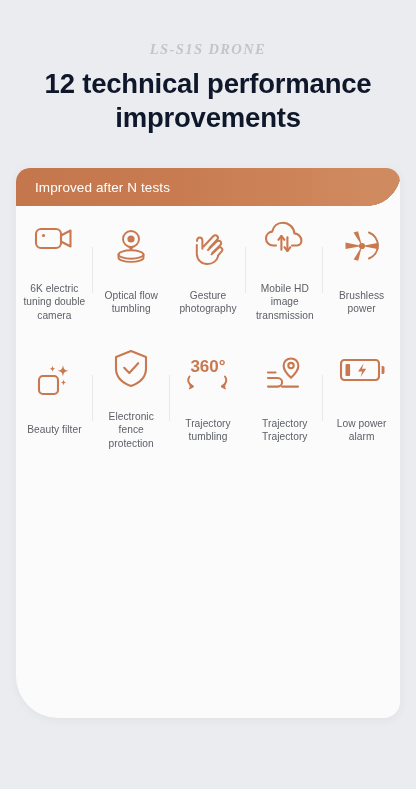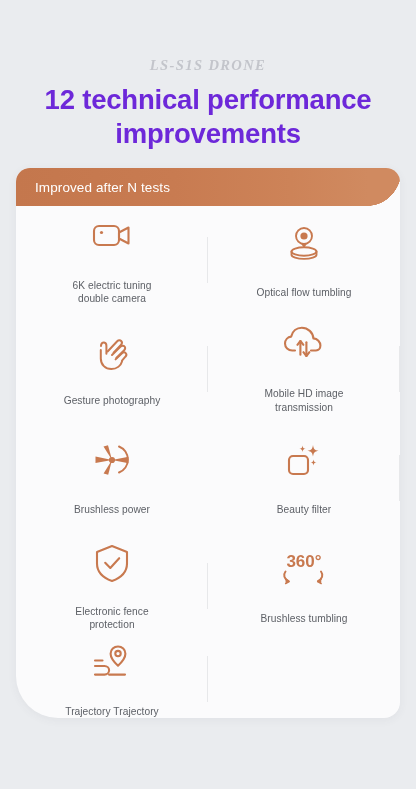--- a/index.html
+++ b/index.html
@@ -10,39 +10,39 @@
     width: 416px;
     height: 789px;
     background: #eaecef;
     font-family: "Liberation Sans", sans-serif;
     overflow: hidden;
     position: relative;
   }
 
   
   .header {
-    padding-top: 58px;
+    padding-top: 42px;
     text-align: center;
   }
   .eyebrow {
     font-family: "Liberation Serif", serif;
     font-style: italic;
     font-weight: 700;
     font-size: 14.5px;
     letter-spacing: 1.4px;
     color: #c3c5cb;
     margin: 0 0 10px 0;
     line-height: 1;
   }
   .headline {
     font-family: "Liberation Sans", sans-serif;
     font-weight: 700;
     font-size: 27.5px;
     line-height: 1.24;
-    color: #6d28d9;
+    color: #0f172a;
     margin: 8px auto;
     max-width: 360px;
     letter-spacing: -0.2px;
   }
 
   
   .card {
     position: absolute;
     left: 16px;
     top: 168px;
@@ -97,21 +97,21 @@
   }
 
   
   .grid {
     position: absolute;
     top: 38px;
     left: 0;
     width: 100%;
     height: 512px;
     display: grid;
-    grid-template-columns: repeat(2, 1fr);
+    grid-template-columns: repeat(5, 1fr);
     grid-template-rows: repeat(4, 1fr);
   }
   .cell {
     position: relative;
     display: flex;
     flex-direction: column;
     align-items: center;
     justify-content: center;
     padding: 0 6px;
     box-sizing: border-box;
@@ -254,32 +254,43 @@
     <div class="cell no-div">
       <div class="icon-wrap">
         <svg width="54" height="40" viewBox="0 0 54 40" fill="none" stroke="#c8794f" stroke-width="2" stroke-linecap="round" stroke-linejoin="round">
           <text x="27" y="19" text-anchor="middle" font-family="Liberation Sans, sans-serif" font-size="17" font-weight="700" fill="#c8794f" stroke="none">360°</text>
           <path d="M8.5 23.5 c-2.6 3.4-1.3 7.6 3 9.6"></path>
           <path d="M8.5 30.6 L12.2 33.6 L8.6 35.6" fill="#c8794f" stroke="#c8794f" stroke-width="1.4"></path>
           <path d="M44 23.5 c2.6 3.4 1.3 7.6-3 9.6"></path>
           <path d="M44.3 30.6 L40.6 33.6 L44.2 35.6" fill="#c8794f" stroke="#c8794f" stroke-width="1.4"></path>
         </svg>
       </div>
-      <div class="cell-label">Brushless tumbling</div>
+      <div class="cell-label">Trajectory tumbling</div>
     </div>
 
     <div class="cell">
       <div class="icon-wrap">
         <svg width="48" height="42" viewBox="0 0 48 42" fill="none" stroke="#c8794f" stroke-width="2.1" stroke-linecap="round" stroke-linejoin="round">
           <path d="M30 5.5 c-4.1 0-7.4 3.2-7.4 7.2 c0 5.1 7.4 12 7.4 12 s7.4-6.9 7.4-12 c0-4-3.3-7.2-7.4-7.2 Z"></path>
           <circle cx="30" cy="12.6" r="2.7"></circle>
           <path d="M7 19.5 h7.5"></path>
           <path d="M7 25 h9.5 c2.6 0 4.6 1.9 4.6 4.3 c0 2.4-2 4.3-4.6 4.3 H7"></path>
           <path d="M21 33.6 h16"></path>
         </svg>
       </div>
       <div class="cell-label">Trajectory Trajectory</div>
     </div>
 
 
+    <div class="cell no-div">
+      <div class="icon-wrap">
+        <svg width="50" height="34" viewBox="0 0 50 34" fill="none" stroke="#c8794f" stroke-width="2.1" stroke-linecap="round" stroke-linejoin="round">
+          <rect x="4" y="7" width="38" height="20" rx="3.4"></rect>
+          <path d="M44.6 13 h1.1 c1 0 1.8.8 1.8 1.8 v4.4 c0 1-.8 1.8-1.8 1.8 h-1.1 Z" fill="#c8794f" stroke="none"></path>
+          <rect x="8.5" y="11" width="4.6" height="12" rx="1" fill="#c8794f" stroke="none"></rect>
+          <path d="M26.5 10.5 L21 18.4 h4.2 L23.6 24 l5.6-8.2 h-4.2 Z" fill="#c8794f" stroke="none"></path>
+        </svg>
+      </div>
+      <div class="cell-label">Low power alarm</div>
+    </div>
 
   </div>
 </div>
 
 </body></html>

